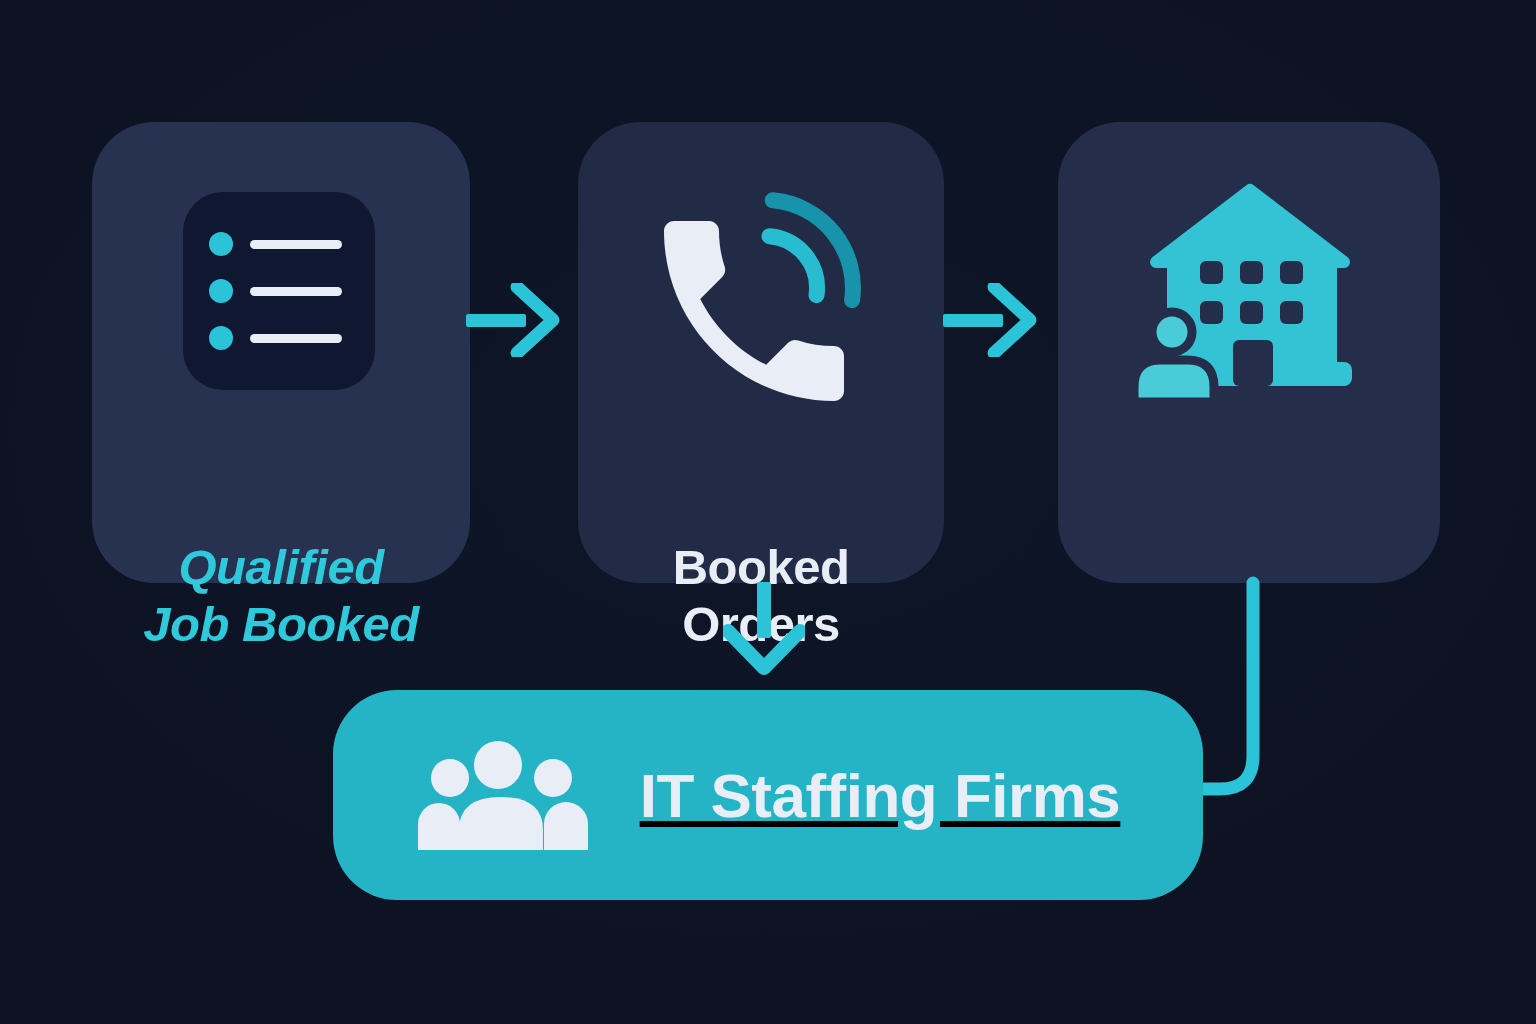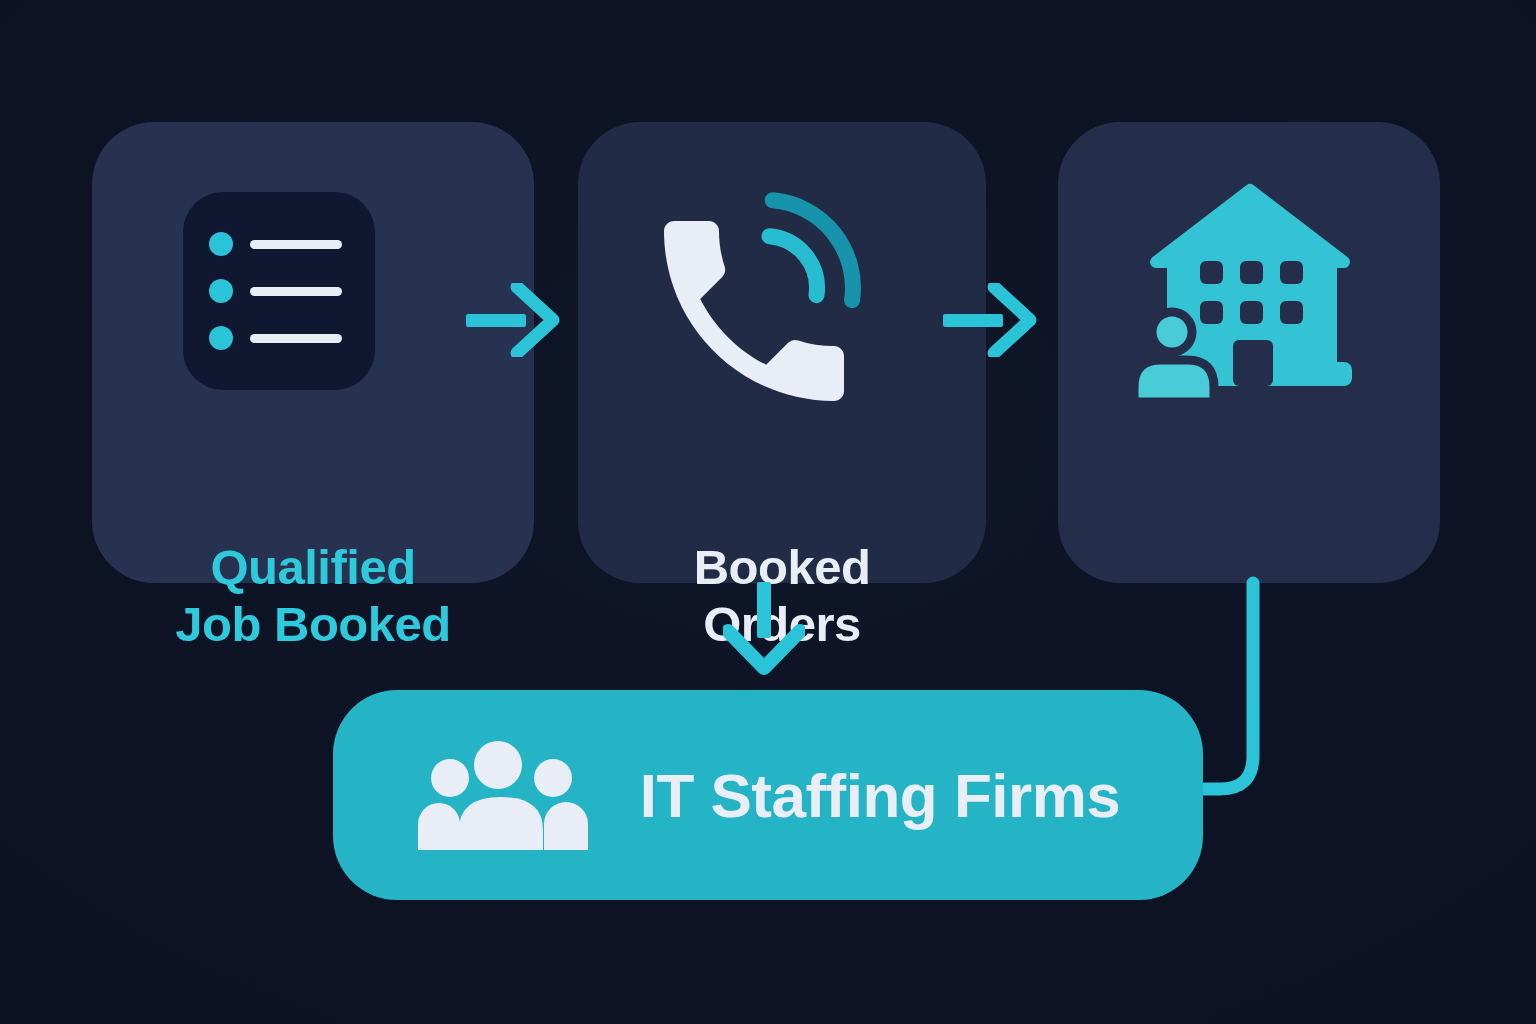--- a/index.html
+++ b/index.html
@@ -8,22 +8,22 @@
     width:1536px;height:1024px;
     overflow:hidden;
     font-family:"Liberation Sans","DejaVu Sans",sans-serif;
     background:radial-gradient(135% 135% at 50% 42%, var(--bgCenter) 0%, var(--bg) 62%, var(--bgEdge) 100%);
   }
   .node{
     position:absolute;
     top:122px;height:461px;
     border-radius:62px;
   }
-  .node-1{left:92px;width:442px;background:var(--boxA);}
-  .node-2{left:578px;width:366px;background:var(--boxB);padding-left:42px;}
+  .node-1{left:92px;width:378px;background:var(--boxA);font-style:italic;}
+  .node-2{left:578px;width:366px;background:var(--boxB);}
   .node-3{left:1058px;width:382px;background:var(--boxC);}
   .node-label{
     position:absolute;top:417px;left:0;right:0;
     text-align:center;
     font-size:49px;line-height:57px;font-weight:700;
     letter-spacing:-0.5px;
   }
   .node-label span{display:block;}
   .teal-label{color:var(--tealText);}
   .white-label{color:var(--white);}
@@ -48,21 +48,21 @@
   .fs-person{fill:var(--person);stroke:var(--boxC);stroke-width:9;}
   .s-arcInner{stroke:var(--arcInner);fill:none;stroke-linecap:round;}
   .s-arcOuter{stroke:var(--arcOuter);fill:none;stroke-linecap:round;}
   .s-roof{stroke:var(--house);stroke-width:12;stroke-linejoin:round;}
   .abs{position:absolute;}
   
   .pill{
     position:absolute;left:333px;top:690px;
     width:870px;height:210px;border-radius:64px;
     background:var(--pill);
-    display:flex;align-items:center;justify-content:center;gap:34px;
+    display:flex;align-items:center;justify-content:center;gap:34px;text-decoration:underline;
   }
   .pill-label{
     color:var(--white);
     font-size:62px;font-weight:700;letter-spacing:-0.5px;
     white-space:nowrap;
   }
   .elbow{position:absolute;left:0;top:0;pointer-events:none;}
 </style>
 </head>
 <body>

